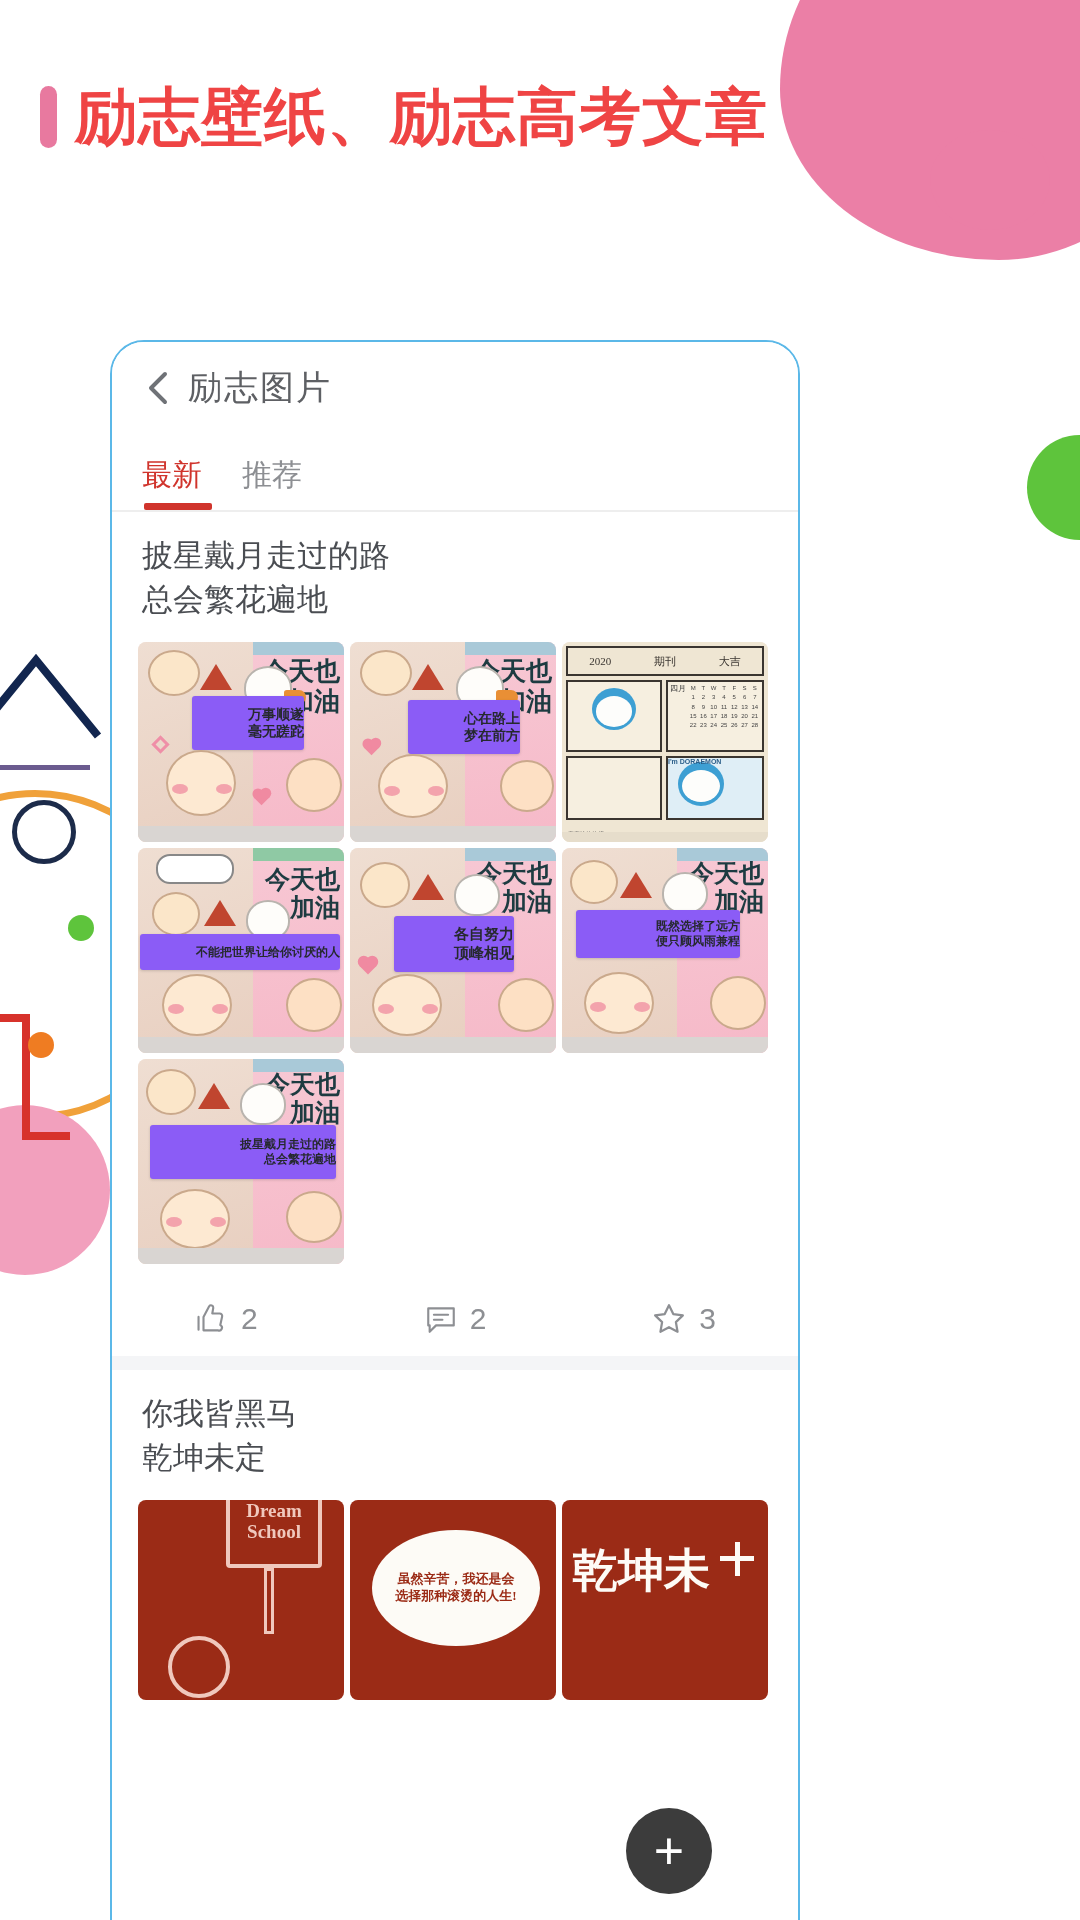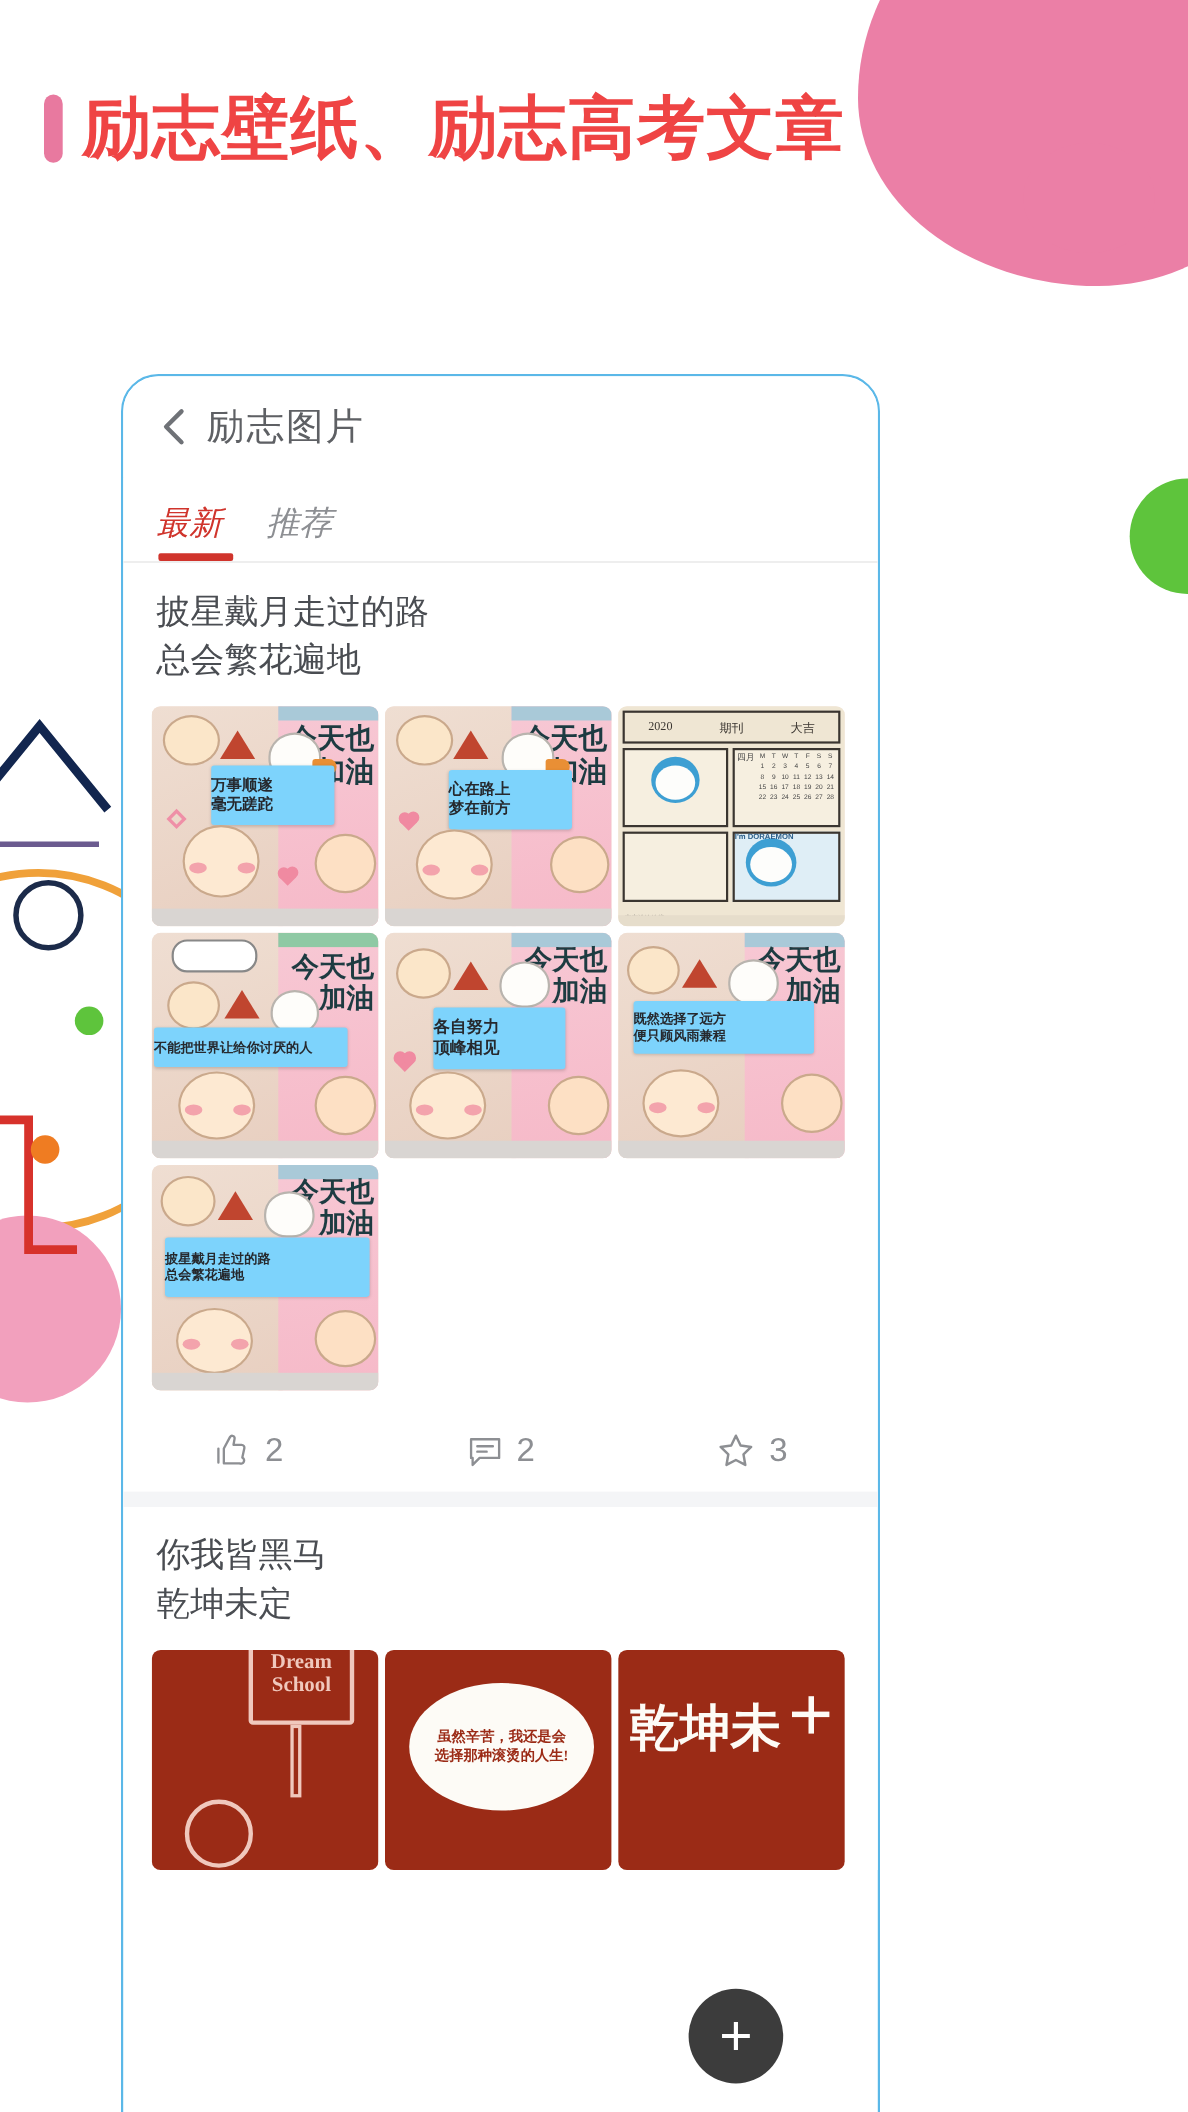--- a/index.html
+++ b/index.html
@@ -89,21 +89,21 @@
   }
   .back-chevron { width: 34px; height: 34px; flex: none; }
   .nav-title {
     margin-left: 12px; font-size: 34px; color: #5e6064; letter-spacing: 2px;
   }
 
   .tabs {
     display: flex; align-items: flex-end; height: 78px;
     padding-left: 30px; border-bottom: 2px solid #eeeeee; background: #fff;
   }
-  .tab { position: relative; font-size: 30px; color: #8d8f93; padding-bottom: 14px; margin-right: 40px; font-style: italic; }
+  .tab { position: relative; font-size: 30px; color: #8d8f93; padding-bottom: 14px; margin-right: 40px; }
   .tab.active { color: #d0342c; }
   .tab.active::after {
     content: ""; position: absolute; left: 2px; bottom: 0;
     width: 68px; height: 7px; background: #d0342c; border-radius: 2px;
   }
 
   .feed { background: #fff; }
   .post { padding: 0 0 0 0; }
   .post-text {
     padding: 22px 30px 14px 30px; font-size: 31px; color: #4a4d52; line-height: 1.42;
@@ -117,23 +117,23 @@
   }
   .thumb.tall { height: 205px; }
 
   
   .ph { position: absolute; inset: 0; }
   .ph-left { position: absolute; left: 0; top: 0; width: 58%; height: 100%; background: linear-gradient(160deg,#efded2,#e8cfc0); }
   .ph-right { position: absolute; right: 0; top: 0; width: 44%; height: 100%; background: linear-gradient(170deg,#f7c8d4,#f6b9c8); }
   .ph-top-strip { position: absolute; right: 0; top: 0; width: 44%; height: 13px; background: #a9c9d8; }
   .ph-bottomband { position: absolute; left: 0; bottom: 0; width: 100%; height: 16px; background: #d9d5d2; }
   .ph-note {
-    position: absolute; background: #7dd3fc; border-radius: 3px;
+    position: absolute; background: #8b5cf6; border-radius: 3px;
     box-shadow: 0 1px 3px rgba(0,0,0,.16);
-    display: flex; flex-direction: column; justify-content: center; align-items: flex-start;
+    display: flex; flex-direction: column; justify-content: center; align-items: flex-end;
     color: #26292e; font-family: "Liberation Serif", serif; font-weight: bold;
     line-height: 1.25; text-align: center;
   }
   .ph-note span { display: block; white-space: nowrap; }
   .kanji {
     position: absolute; color: #1d3b41; font-weight: bold;
     font-family: "Liberation Serif", serif; line-height: 1.08; text-align: left;
   }
   .face {
     position: absolute; border-radius: 50%; background: #fbe6c9;
@@ -390,21 +390,21 @@
             <div class="ph">
               <div class="ph-left"></div>
                 <div class="ph-right"></div>
               <div class="ph-top-strip" style="background:#8fc9a4;"></div>
               <div class="kanji" style="right:4px;top:18px;font-size:25px;">今天也</div>
               <div class="kanji" style="right:4px;top:46px;font-size:25px;">加油</div>
               <div style="position:absolute;left:18px;top:6px;width:78px;height:30px;border:2px solid #888;border-radius:14px;background:#fff;"></div>
               <div class="face" style="left:14px;top:44px;width:48px;height:44px;"></div>
               <div class="hat" style="left:66px;top:52px;"></div>
               <div class="duck-body" style="left:108px;top:52px;width:44px;height:40px;"></div>
-              <div class="ph-note" style="left:2px;top:86px;width:176px;height:36px;font-size:12px;">
+              <div class="ph-note" style="left:2px;top:86px;width:200px;height:36px;font-size:12px;">
                 <span>不能把世界让给你讨厌的人</span>
               </div>
               <div class="face" style="left:24px;top:126px;width:70px;height:62px;background:#fde9d2;"></div>
               <div class="cheek" style="left:30px;top:156px;"></div>
               <div class="cheek" style="left:74px;top:156px;"></div>
               <div class="face" style="left:148px;top:130px;width:56px;height:54px;background:#fde0c4;"></div>
               <div class="ph-bottomband"></div>
             </div>
           </div>
 

